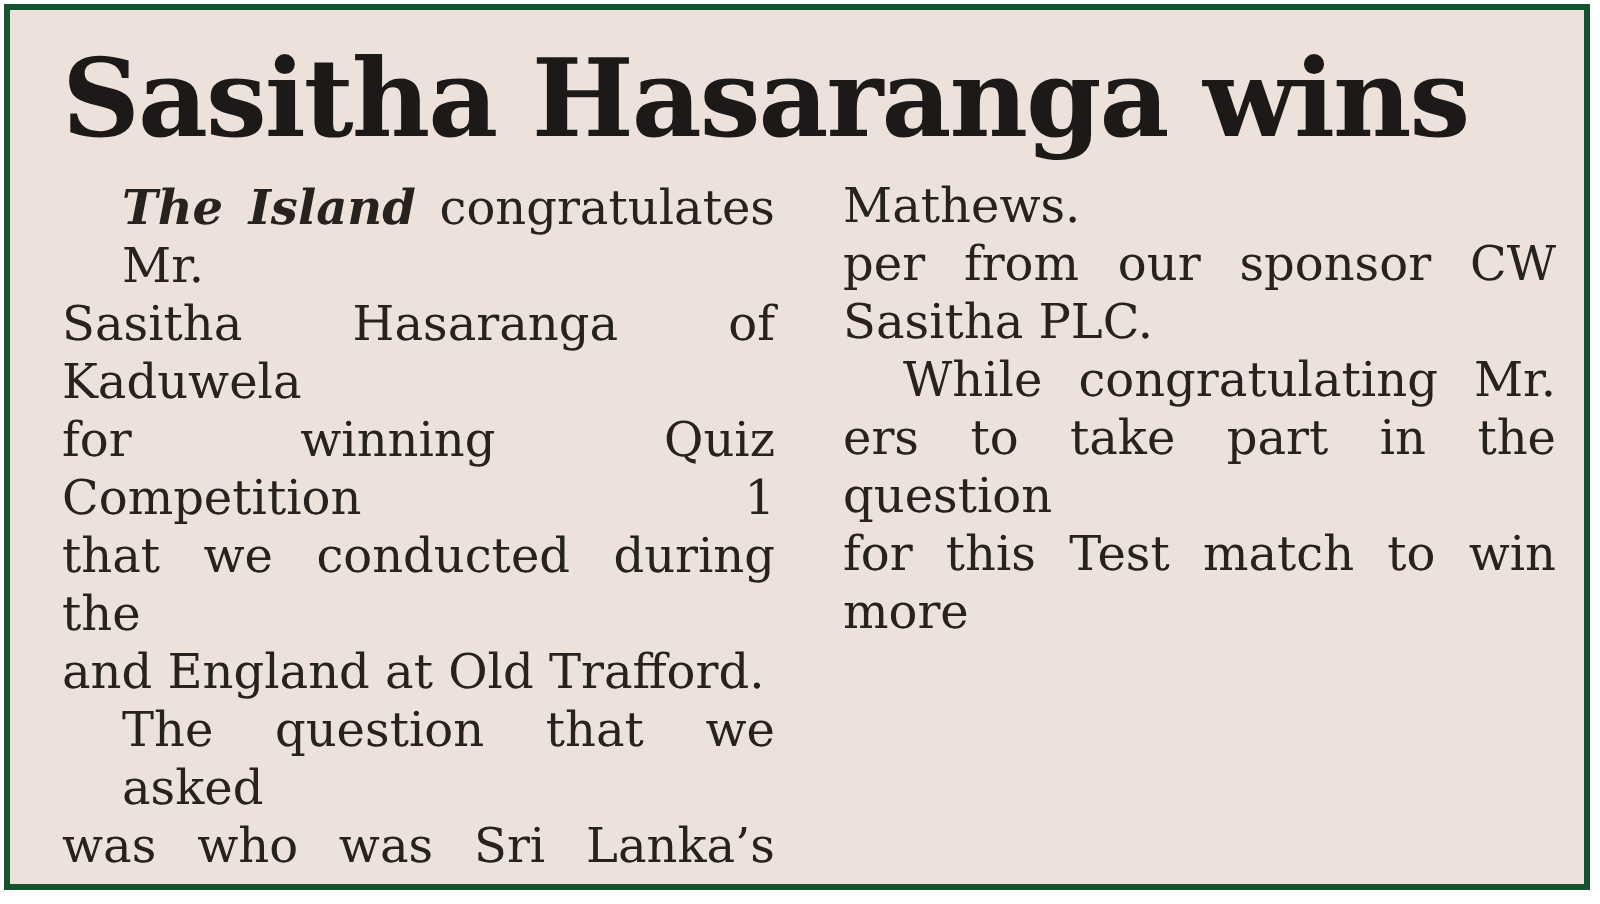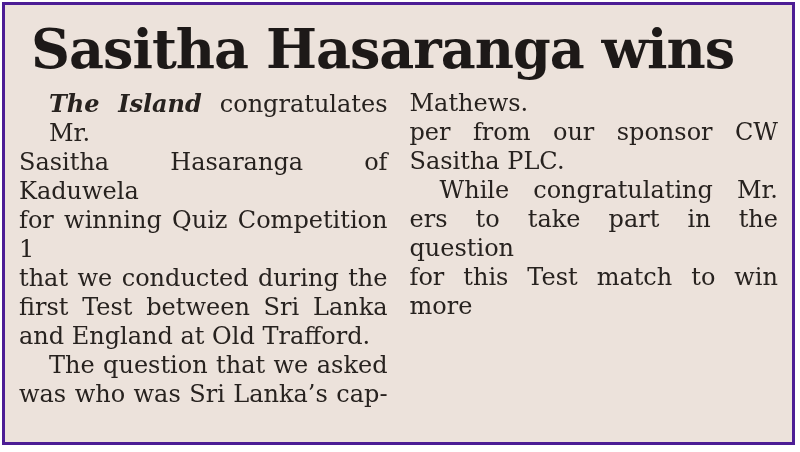--- a/index.html
+++ b/index.html
@@ -10,21 +10,21 @@
     overflow: hidden;
   }
   .sheet {
     position: relative;
     width: 800px; height: 452px;
     background: #ffffff;
   }
   .clip {
     position: absolute;
     left: 2px; top: 2px; right: 5px; bottom: 7px;
-    border: 3px solid #4c1d95;
+    border: 3px solid #14532d;
     background: #ece2db;
     padding: 10px 14px 8px 14px;
     overflow: hidden;
   }
   .headline {
     color: #1d1918;
     font-weight: 700;
     font-size: 54px;
     line-height: 1.12;
     letter-spacing: -1px;
@@ -36,20 +36,21 @@
     gap: 22px;
     margin-top: 4px;
     color: #27221f;
     font-size: 24px;
     line-height: 29px;
   }
   .col { flex: 1 1 0; min-width: 0; }
   .line {
     text-align: justify;
     white-space: normal;
+    margin-left: 12px;
   }
   .jl { text-align-last: justify; }   
   .pe { text-align-last: left; }      
   .ind { padding-left: 30px; }        
   .pub {
     font-weight: 700;
     font-style: italic;
   }
 </style>
 </head>
@@ -62,21 +63,20 @@
       <div>Sasitha Hasaranga wins</div>
     </h1>
 
     <div class="columns">
 
       <div class="col">
         <div class="line jl ind"><span class="pub">The Island</span><span> congratulates Mr.</span></div>
         <div class="line jl">Sasitha Hasaranga of Kaduwela</div>
         <div class="line jl">for winning Quiz Competition 1</div>
         <div class="line jl">that we conducted during the</div>
-        <div class="line jl">first Test between Sri Lanka</div>
         <div class="line pe">and England at Old Trafford.</div>
         <div class="line jl ind">The question that we asked</div>
         <div class="line jl">was who was Sri Lanka’s cap-</div>
 
       </div>
 
       <div class="col">
         <div class="line pe">Mathews.</div>
         <div class="line jl">per from our sponsor CW</div>
         <div class="line pe">Sasitha PLC.</div>

